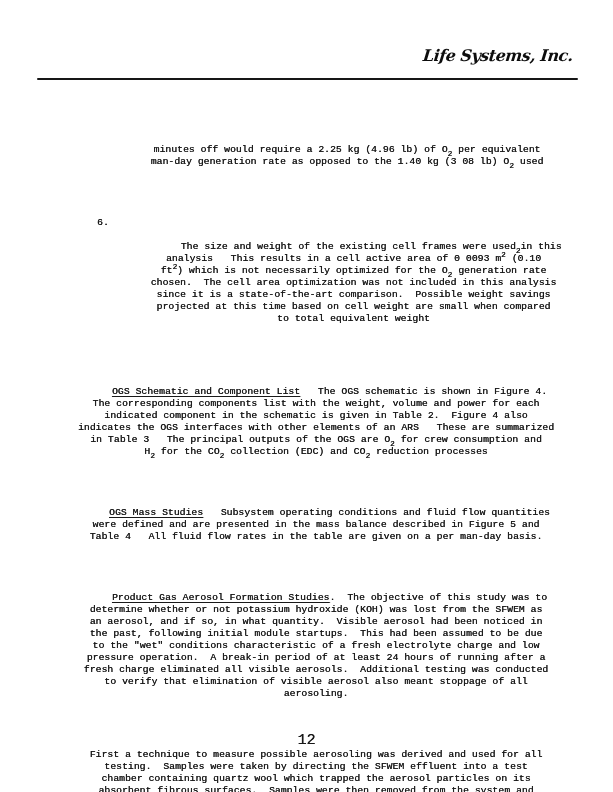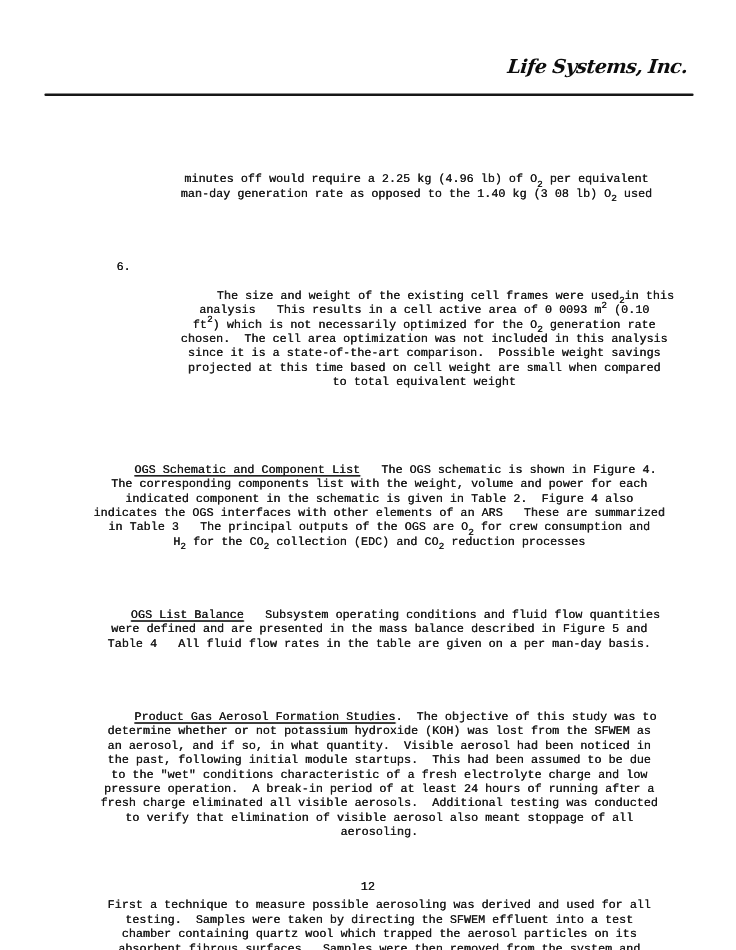--- a/index.html
+++ b/index.html
@@ -37,21 +37,21 @@
   .indent { margin-left:62px; }
   .item { position:relative; padding-left:75px; }
   .item .num { position:absolute; left:37px; top:0; }
   sub, sup { font-size:0.8em; line-height:0; }
   sub { vertical-align:-0.45em; }
   sup { vertical-align:0.55em; }
   u { text-decoration:underline; text-decoration-thickness:1px; text-underline-offset:2px;margin-left:27px; }
   .pagenum {
     position:absolute; top:735px; left:0; width:613px;
     text-align:center;
-    font-size:10px; line-height:12px;
+    font-size:15px; line-height:12px;
     color:#191919;
     text-shadow:0.25px 0 0 currentColor;
   }
 </style>
 </head>
 <body>
 
 <div class="page">
 
   <div class="logo">Life Systems, Inc.</div>
@@ -62,21 +62,21 @@
 
     <div class="block indent">minutes off would require a 2.25 kg (4.96 lb) of O<sub>2</sub> per equivalent<br>man-day generation rate as opposed to the 1.40 kg (3 08 lb) O<sub>2</sub> used</div>
 
     <div class="block item">
       <span class="num">6.</span>
       <span>The size and weight of the existing cell frames were used<sub>2</sub>in this<br>analysis   This results in a cell active area of 0 0093 m<sup>2</sup> (0.10<br>ft<sup>2</sup>) which is not necessarily optimized for the O<sub>2</sub> generation rate<br>chosen.  The cell area optimization was not included in this analysis<br>since it is a state-of-the-art comparison.  Possible weight savings<br>projected at this time based on cell weight are small when compared<br>to total equivalent weight</span>
     </div>
 
     <div class="block"><u>OGS Schematic and Component List</u>   The OGS schematic is shown in Figure 4.<br>The corresponding components list with the weight, volume and power for each<br>indicated component in the schematic is given in Table 2.  Figure 4 also<br>indicates the OGS interfaces with other elements of an ARS   These are summarized<br>in Table 3   The principal outputs of the OGS are O<sub>2</sub> for crew consumption and<br>H<sub>2</sub> for the CO<sub>2</sub> collection (EDC) and CO<sub>2</sub> reduction processes</div>
 
-    <div class="block"><u>OGS List Balance</u>   Subsystem operating conditions and fluid flow quantities<br>were defined and are presented in the mass balance described in Figure 5 and<br>Table 4   All fluid flow rates in the table are given on a per man-day basis.</div>
+    <div class="block"><u>OGS Mass Studies</u>   Subsystem operating conditions and fluid flow quantities<br>were defined and are presented in the mass balance described in Figure 5 and<br>Table 4   All fluid flow rates in the table are given on a per man-day basis.</div>
 
     <div class="block"><u>Product Gas Aerosol Formation Studies</u>.  The objective of this study was to<br>determine whether or not potassium hydroxide (KOH) was lost from the SFWEM as<br>an aerosol, and if so, in what quantity.  Visible aerosol had been noticed in<br>the past, following initial module startups.  This had been assumed to be due<br>to the "wet" conditions characteristic of a fresh electrolyte charge and low<br>pressure operation.  A break-in period of at least 24 hours of running after a<br>fresh charge eliminated all visible aerosols.  Additional testing was conducted<br>to verify that elimination of visible aerosol also meant stoppage of all<br>aerosoling.</div>
 
     <div class="block">First a technique to measure possible aerosoling was derived and used for all<br>testing.  Samples were taken by directing the SFWEM effluent into a test<br>chamber containing quartz wool which trapped the aerosol particles on its<br>absorbent fibrous surfaces.  Samples were then removed from the system and<br>analyzed   The quartz wool was placed in a clean beaker and rinsed thoroughly<br>with triply distilled water.  This rinsed water was then placed in a volumetric<br>flask and titrated with 0.1 normal hydrochloric acid (HC1) and 0.01 normal<br>KOH</div>
 
     
 
   </div>
 
   <div class="pagenum">12</div>

